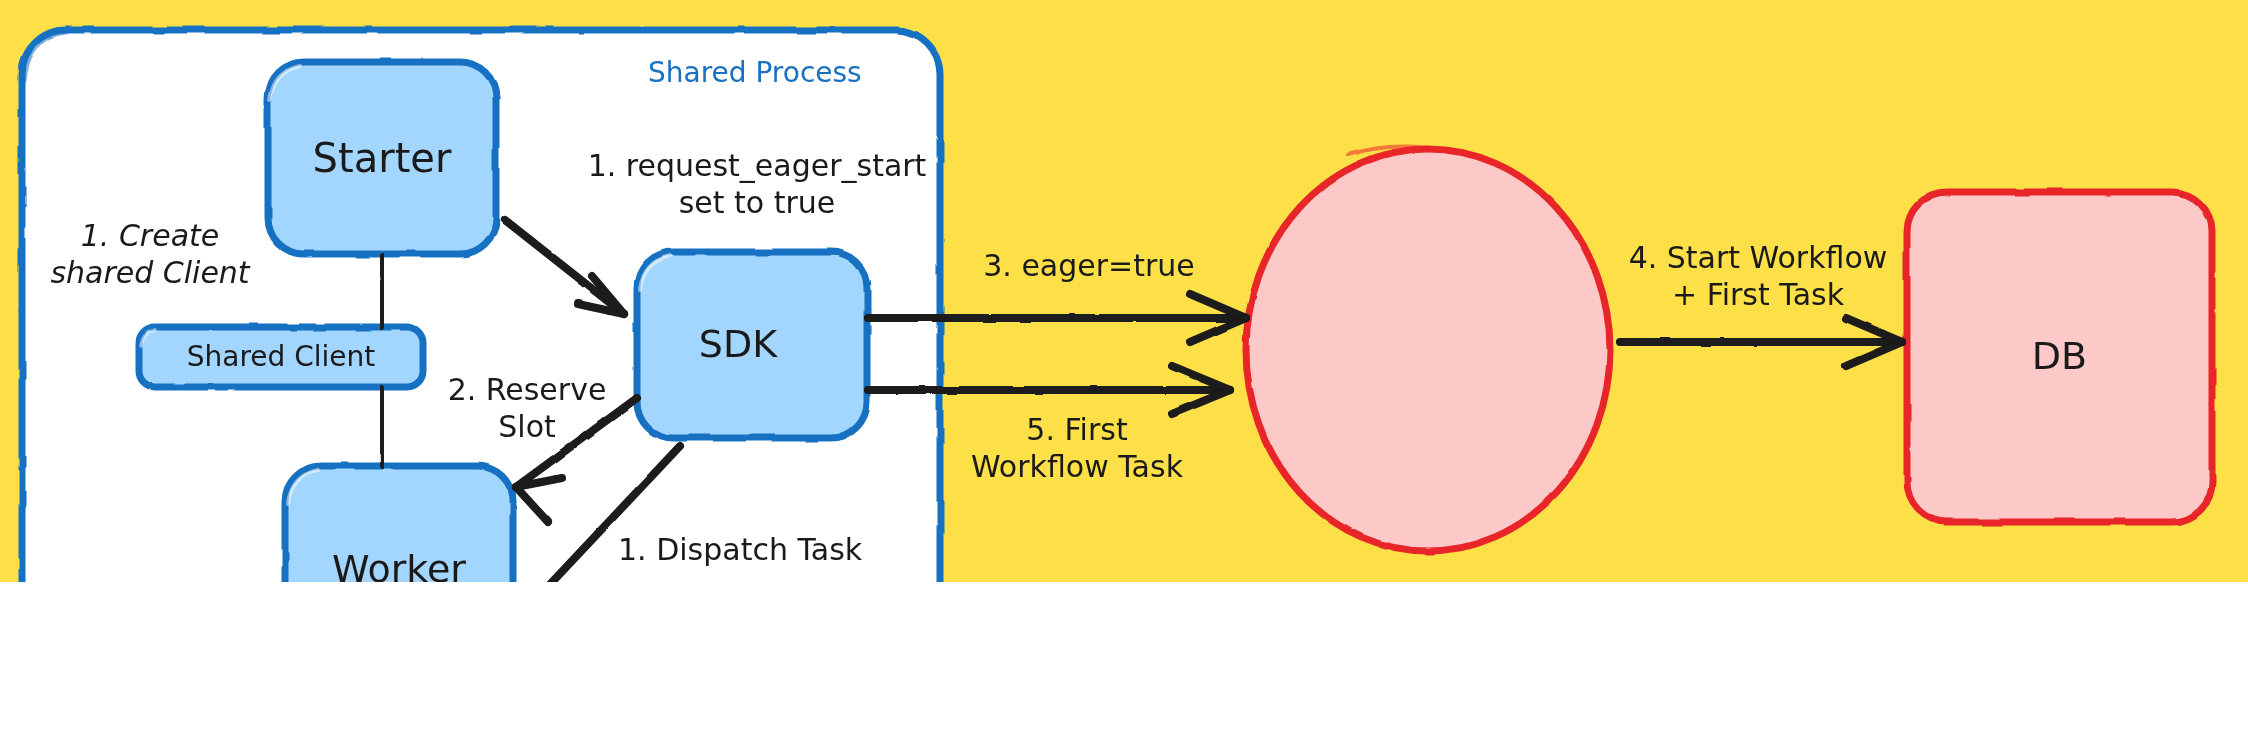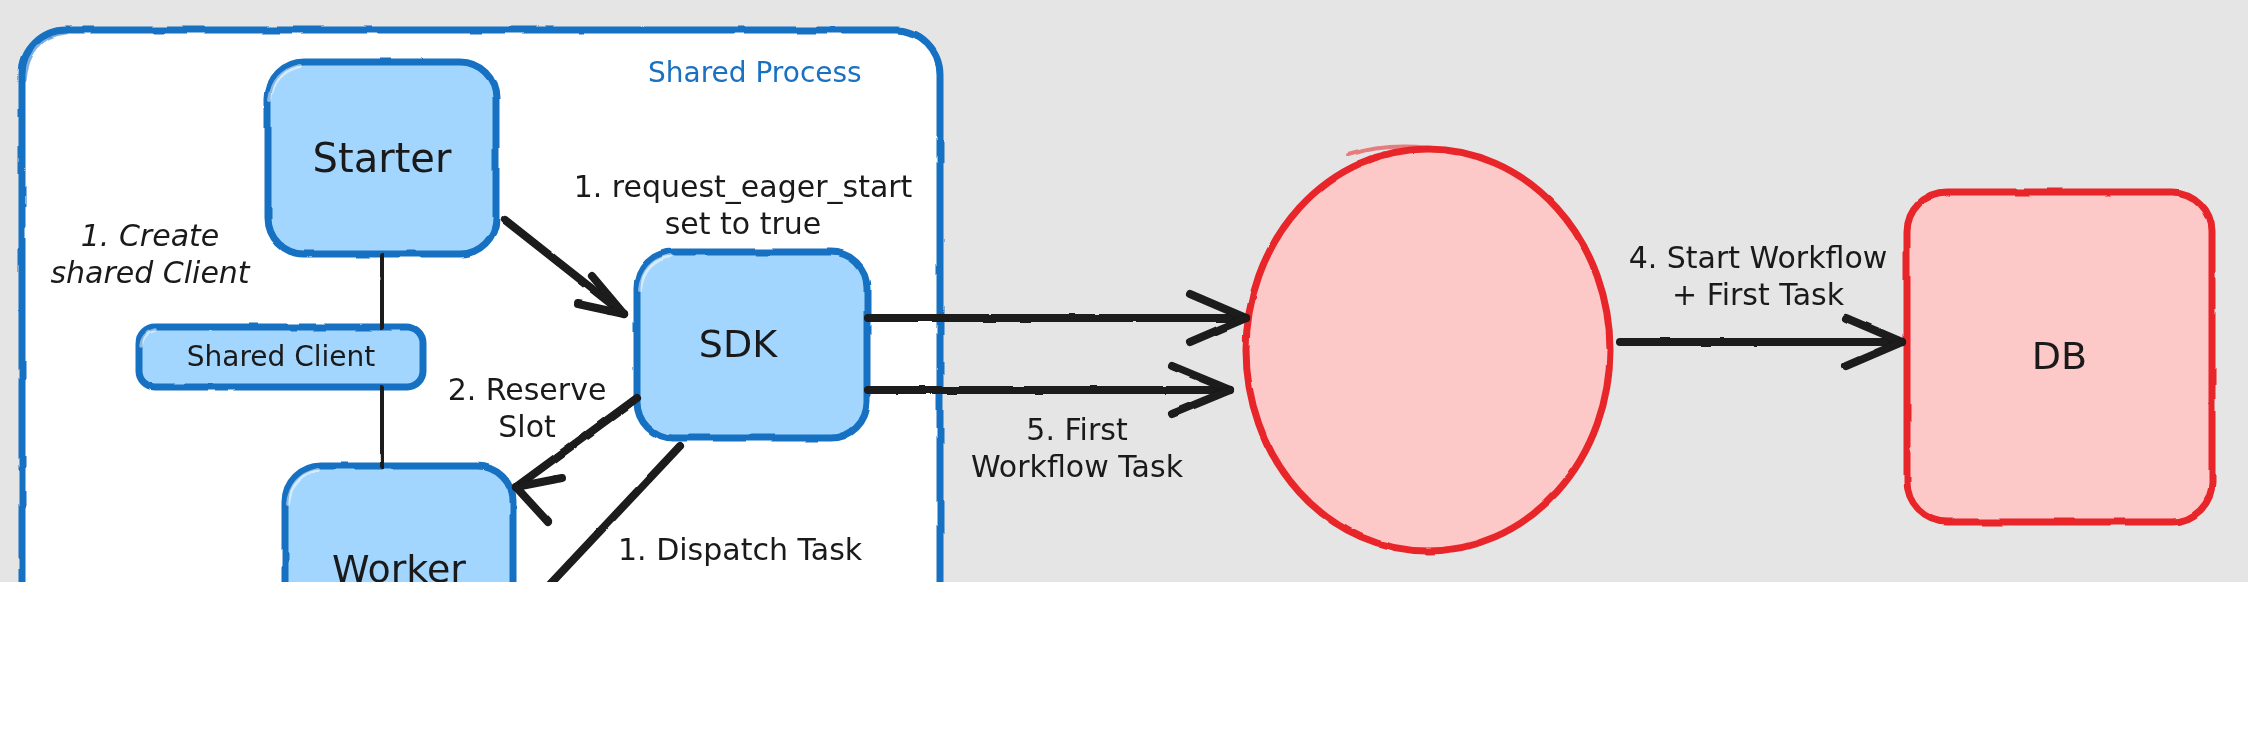--- a/index.html
+++ b/index.html
@@ -7,21 +7,21 @@
     padding: 0;
     background: #ffffff;
   }
   body {
     font-family: "DejaVu Sans", sans-serif;
   }
   #canvas {
     position: relative;
     width: 2248px;
     height: 582px;
-    background: #e5e5e5;
+    background: #fde047;
     overflow: hidden;
   }
   #canvas svg.layer {
     position: absolute;
     left: 0;
     top: 0;
     width: 2248px;
     height: 754px;
   }
   .node-label {
@@ -154,29 +154,30 @@
 
   <div class="node-label t-sm" style="left:139px; top:327px; width:284px; height:60px;">Shared Client</div>
 
   <div class="node-label t-lg" style="left:285px; top:466px; width:228px; height:208px;">Worker</div>
 
   <div class="node-label t-lg" style="left:623px; top:252px; width:230px; height:186px;">SDK</div>
 
 
   <div class="node-label t-lg" style="left:1907px; top:192px; width:305px; height:330px;">DB</div>
 
-  <div class="edge-label t-md" style="left:528px; top:148px; width:430px;margin-top:21px;">1. request_eager_start
+  <div class="edge-label t-md" style="left:542px; top:148px; width:430px;">1. request_eager_start
 set to true</div>
 
   <div class="edge-label t-md" style="left:22px; top:218px; width:256px;font-style:italic;">1. Create
 shared Client</div>
 
   <div class="edge-label t-md" style="left:432px; top:372px; width:190px;">2. Reserve
 Slot</div>
 
+  <div class="edge-label t-md" style="left:960px; top:248px; width:258px;">3. eager=true</div>
 
   <div class="edge-label t-md" style="left:1608px; top:240px; width:300px;">4. Start Workflow
 + First Task</div>
 
   <div class="edge-label t-md" style="left:952px; top:412px; width:250px;">5. First
 Workflow Task</div>
 
   <div class="edge-label t-md" style="left:618px; top:532px; width:300px; text-align:left;">1. Dispatch Task</div>
 
 </div>

